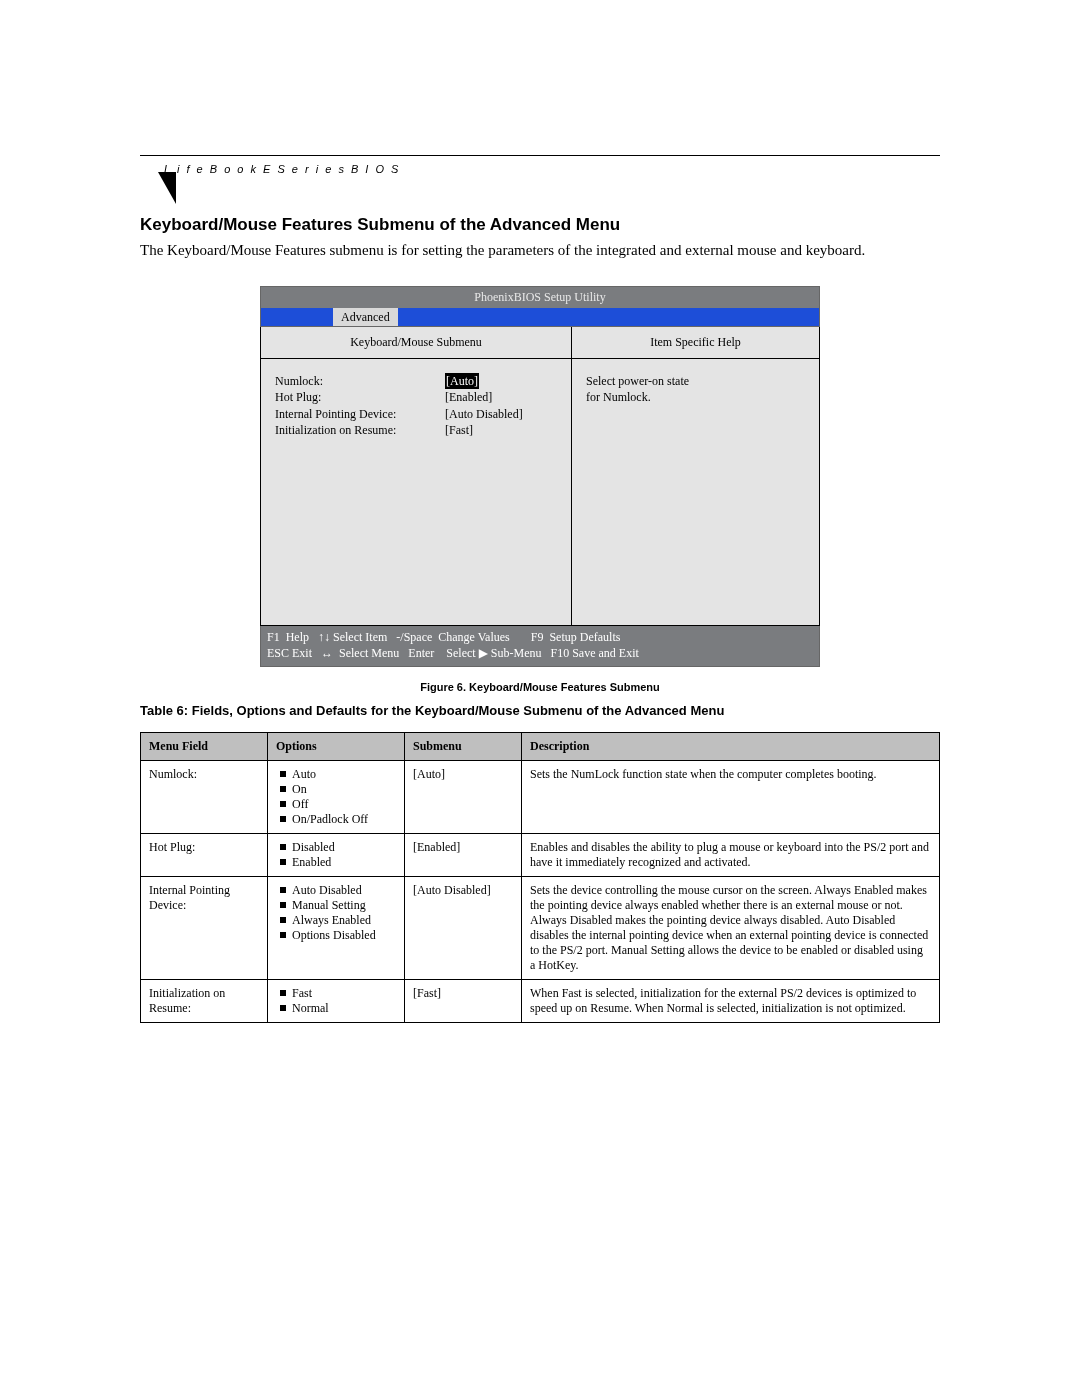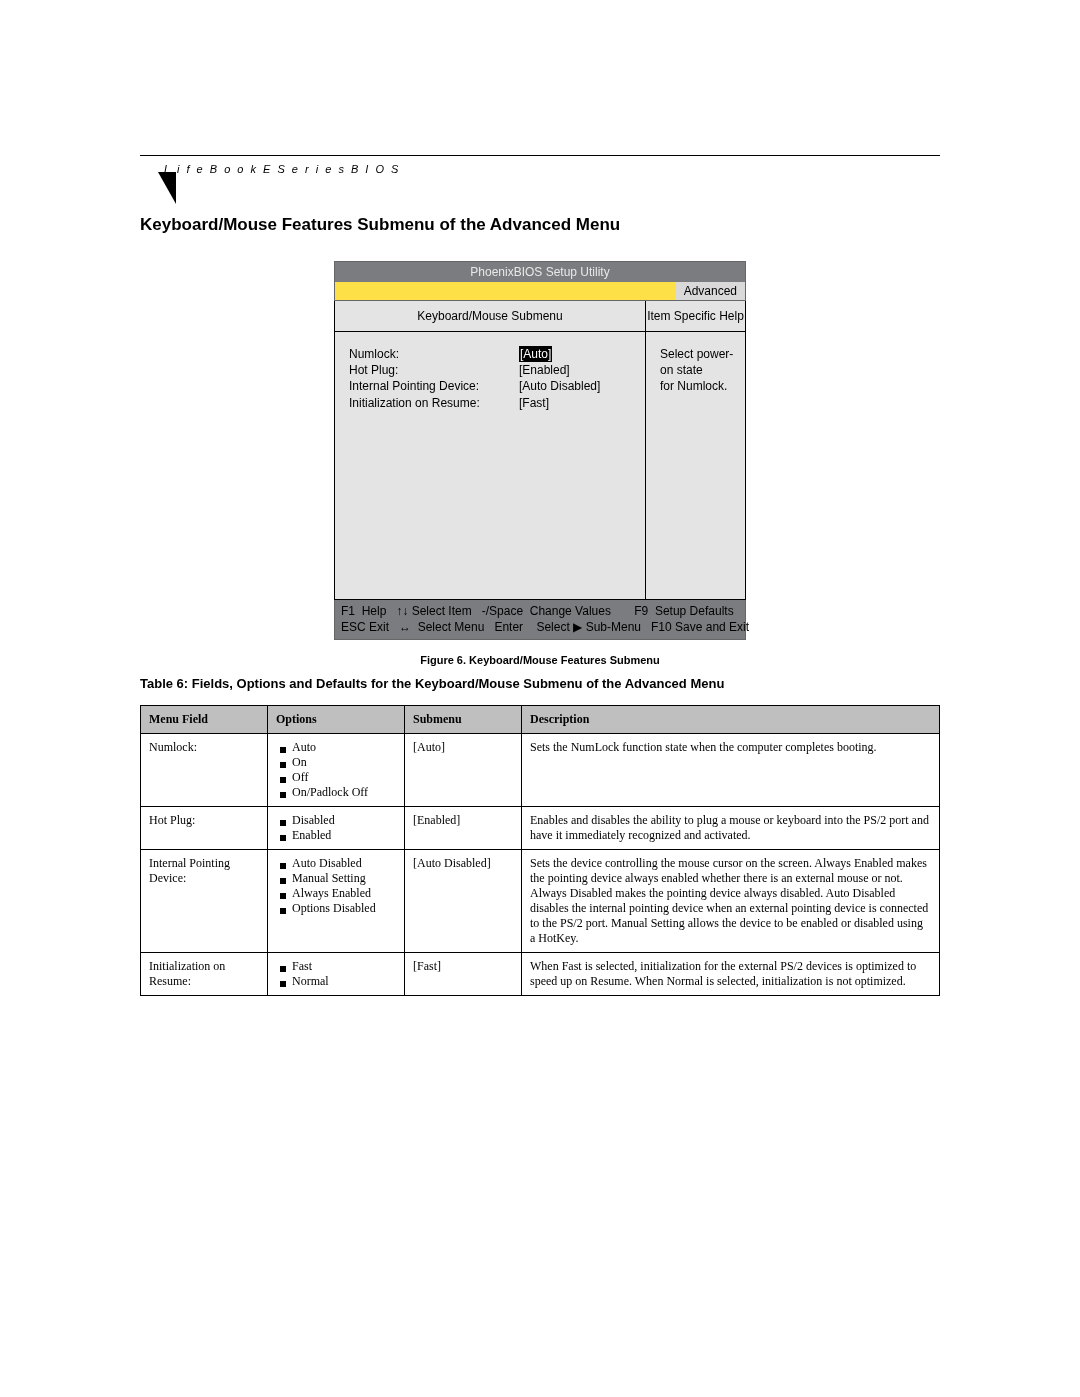--- a/index.html
+++ b/index.html
@@ -13,71 +13,72 @@
             border-top:0 solid transparent;
             border-right:18px solid #000;
             border-bottom:32px solid transparent;}
   .breadcrumb{font-style:italic;font-size:11px;letter-spacing:2px;
               padding:3px 0 14px 0;}
 
   .h1{font-weight:bold;font-size:17px;margin:26px 0 6px 0;}
   .intro{font-size:15px;line-height:1.28;font-family:Georgia,"Times New Roman",serif;}
 
   
-  .bios{width:412px;margin:26px auto 0 auto;font-family:Liberation Sans, sans-serif;
+  .bios{width:560px;margin:26px auto 0 auto;font-family:Liberation Serif, serif;
         font-size:12px;color:#000;}
   .bios-title{background:#7a7c7f;color:#e8e8e8;text-align:center;
               padding:3px 0;border:1px solid #666;border-bottom:none;}
-  .bios-tabbar{background:#fde047;height:18px;border:1px solid #666;
-               border-top:none;display:flex;align-items:stretch;justify-content:space-between;}
+  .bios-tabbar{background:#1d4ed8;height:18px;border:1px solid #666;
+               border-top:none;display:flex;align-items:stretch;}
   .bios-tab-blank{width:72px;}
   .bios-tab{background:#d9d9d9;color:#000;padding:2px 8px 0 8px;}
   .bios-frame{display:flex;border:1px solid #000;border-top:none;height:298px;
               background:#e4e4e4;}
   .bios-left{flex:0 0 310px;border-right:1px solid #000;display:flex;
              flex-direction:column;}
   .bios-right{flex:1;display:flex;flex-direction:column;}
   .bios-col-title{text-align:center;padding:8px 0;border-bottom:1px solid #000;background:#e4e4e4;}
   .bios-body{padding:14px 10px 6px 14px;line-height:1.35;flex:1;}
   .bios-row{display:flex;}
   .bios-label{flex:0 0 170px;}
   .bios-val{}
   .bios-val.sel{background:#000;color:#fff;padding:0 1px;}
   .bios-foot{background:#7a7c7f;color:#d9d9d9;border:1px solid #666;border-top:none;
              padding:3px 6px 4px 6px;line-height:1.35;white-space:pre;}
-  .bios-foot .lt{color:#000000;}
+  .bios-foot .lt{color:#ffffff;}
 
   .fig-caption{text-align:center;font-size:11px;font-weight:bold;margin:14px 0 10px 0;}
   .tbl-title{text-align:left;font-size:13px;font-weight:bold;margin:6px 0 14px 0;}
 
   
   table.opts{width:100%;border-collapse:collapse;font-size:12px;font-family:Liberation Serif, serif;}
   table.opts th{background:#bfbfbf;text-align:left;font-weight:bold;
                 padding:6px 8px;border:1px solid #000;}
   
   table.opts tr.hdr th{border-bottom:1px solid #000;}
   table.opts td{border:1px solid #000;vertical-align:top;padding:6px 8px;}
   td.optcell{padding-left:4px;}
-  .optlist{display:flex;align-items:center;margin:0;}
+  .optlist{display:flex;align-items:flex-start;margin:0;}
   .sq{display:inline-block;width:6px;height:6px;background:#000;margin:4px 6px 0 4px;flex:none;}
 
   .pagenum{font-style:italic;font-size:12px;margin-top:40px;}
 </style>
 </head>
 <body>
 
 <div class="page">
 
   <div class="hdr-rule"></div>
   <div style="position:relative;margin-left:24px;">
     <div class="triangle"></div>
     <div class="breadcrumb">L i f e B o o k   E   S e r i e s   B I O S</div>
   </div>
 
   <div class="h1">Keyboard/Mouse Features Submenu of the Advanced Menu</div>
+  <div class="intro">The Keyboard/Mouse Features submenu is for setting the parameters of the integrated and external mouse and keyboard.</div>
 
   <div class="bios">
     <div class="bios-title">PhoenixBIOS Setup Utility</div>
     <div class="bios-tabbar">
       <div class="bios-tab-blank"></div>
       <div class="bios-tab">Advanced</div>
     </div>
     <div class="bios-frame">
       <div class="bios-left">
         <div class="bios-col-title">Keyboard/Mouse Submenu</div>

